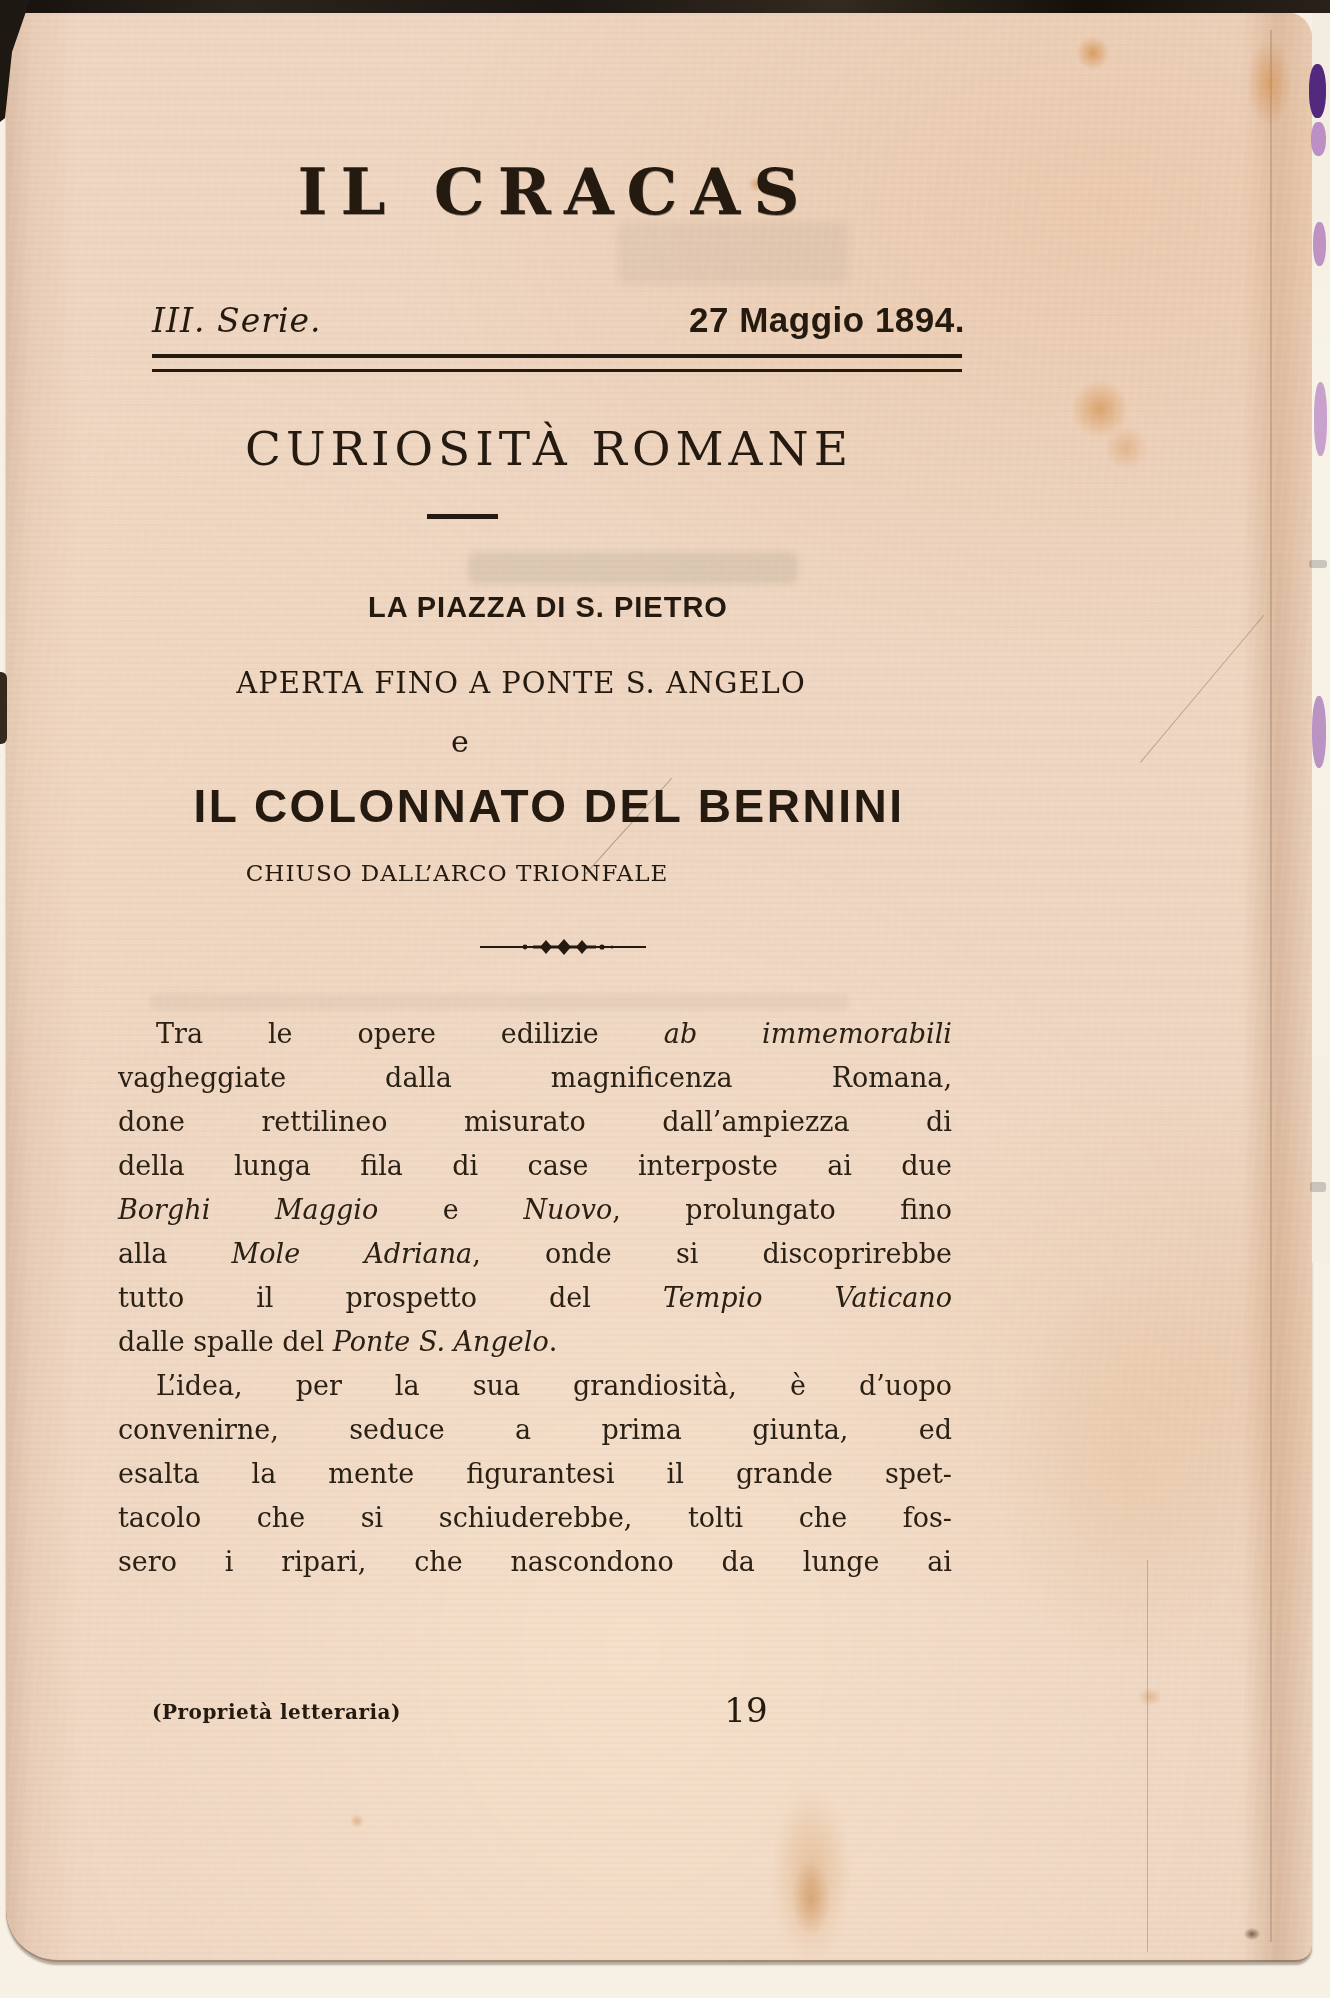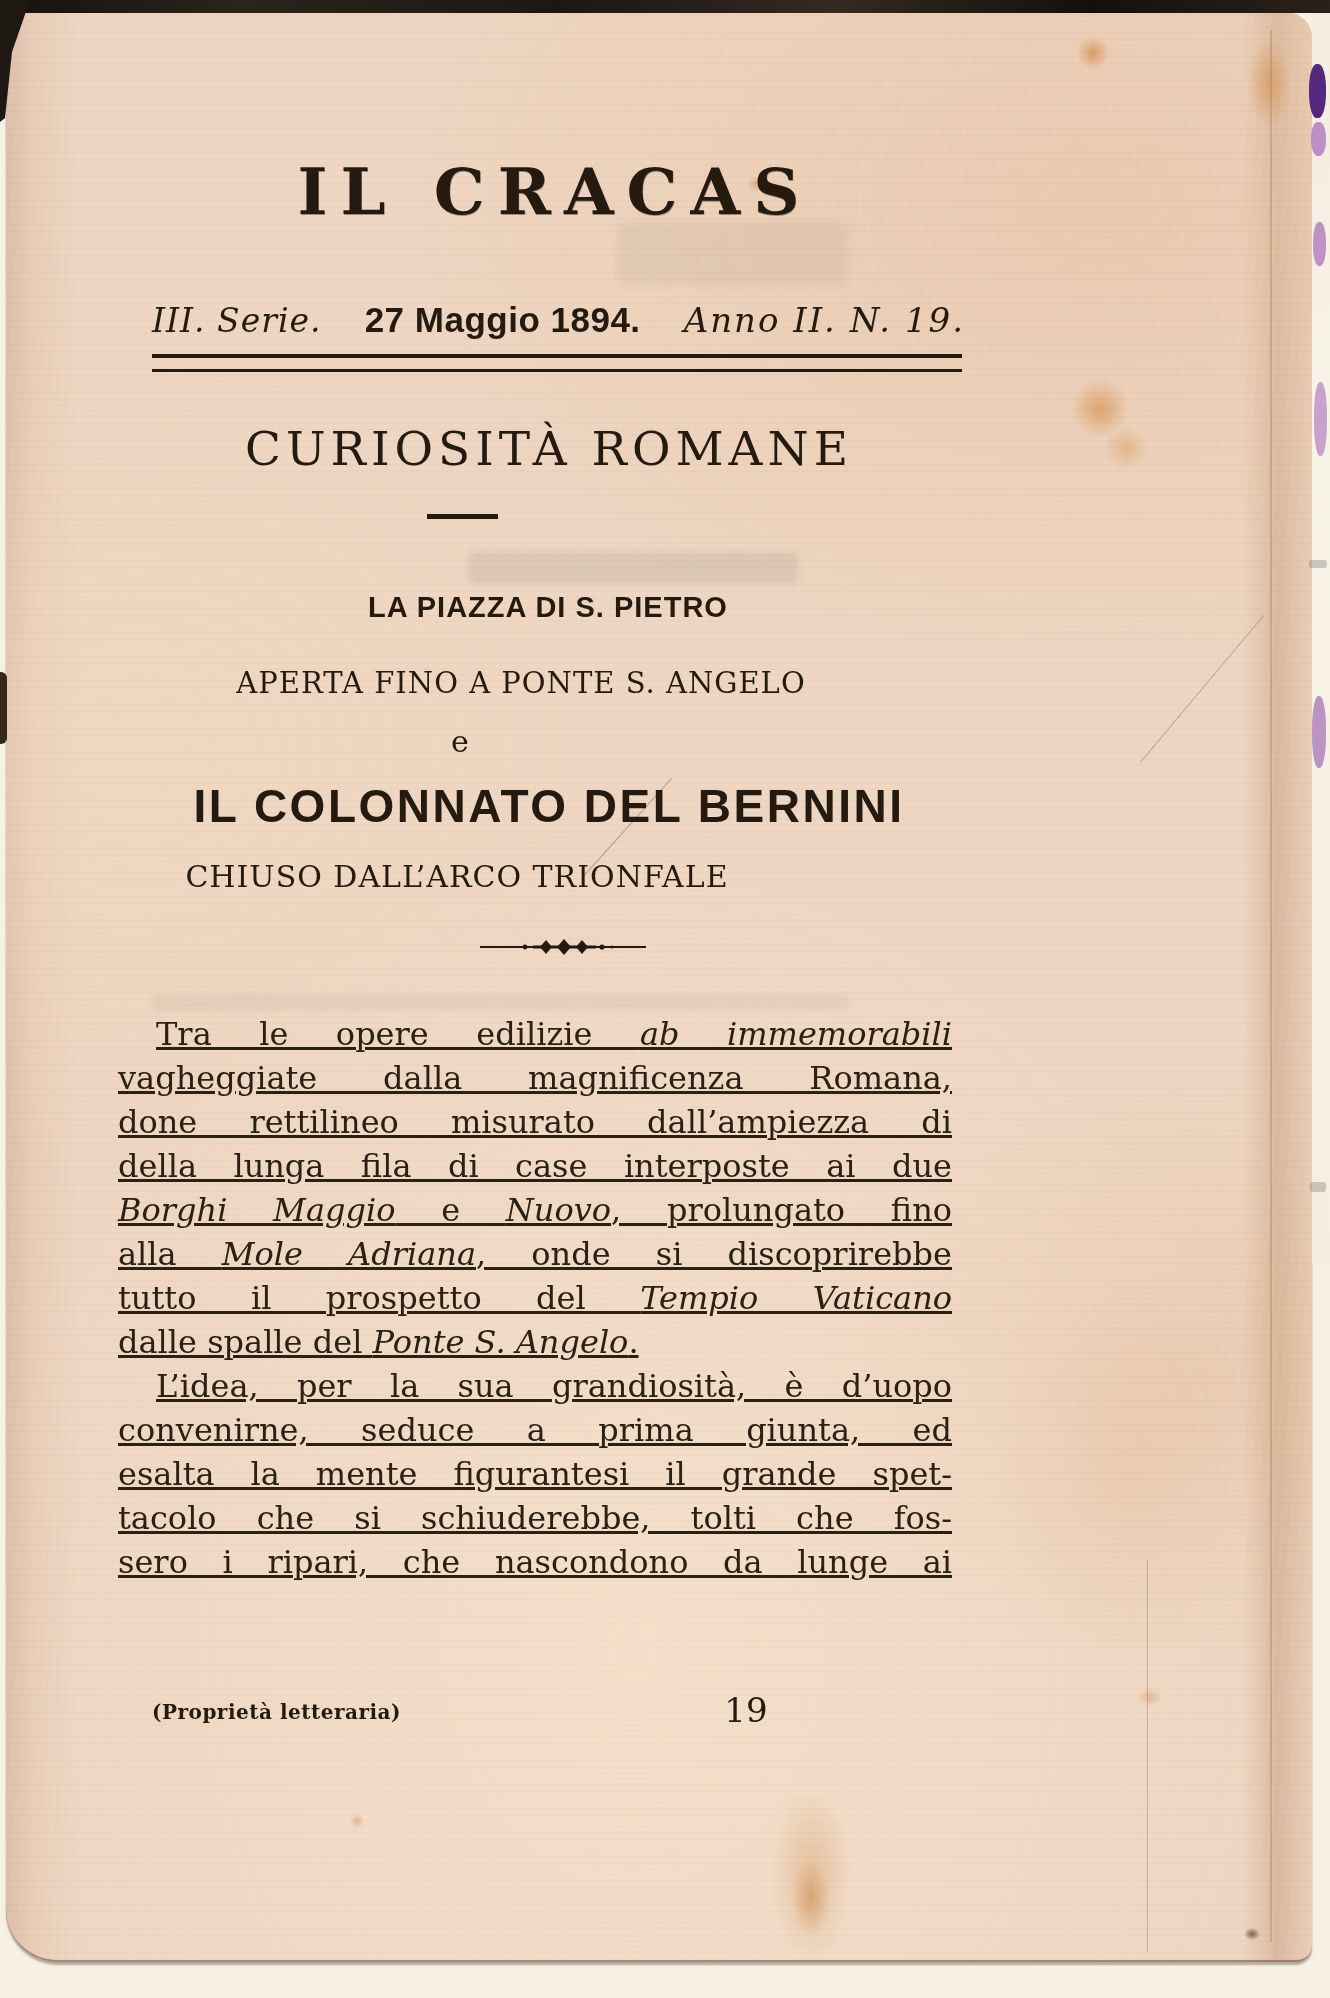--- a/index.html
+++ b/index.html
@@ -78,25 +78,25 @@
   .dl-date{font-family:"Liberation Sans",sans-serif;font-weight:bold;font-size:35px;letter-spacing:.5px;}
   .dl-issue{font-style:italic;font-size:34px;letter-spacing:2px;}
   .double-rule{position:absolute;left:152px;top:354px;width:810px;height:11px;
     border-top:4px solid var(--ink);border-bottom:3px solid var(--ink);}
   .section-title{top:425px;font-size:47px;letter-spacing:5px;left:132px;}
   .short-rule{position:absolute;left:427px;top:514px;width:71px;height:5px;background:var(--ink);}
   .title1{top:593px;font-family:"Liberation Sans",sans-serif;font-weight:bold;font-size:29px;letter-spacing:1px;left:131px;}
   .subtitle1{top:669px;font-size:29px;letter-spacing:1px;left:104px;}
   .conj{top:727px;font-size:30px;left:43px;}
   .title2{top:783px;font-family:"Liberation Sans",sans-serif;font-weight:bold;font-size:46px;letter-spacing:2.5px;left:132px;}
-  .subtitle2{top:862px;font-size:30px;letter-spacing:1px;left:40px;}
+  .subtitle2{top:862px;font-size:23px;letter-spacing:1px;left:40px;}
   .ornament{position:absolute;left:478px;top:938px;}
 
   .body-text{position:absolute;left:118px;top:1012px;width:834px;
-    font-size:32px;line-height:44px;color:#2a2014;text-decoration:underline;}
+    font-size:27px;line-height:44px;color:#2a2014;}
   .bl{text-align:justify;text-align-last:justify;white-space:nowrap;}
   .bl.last{text-align-last:left;}
   .bl.ind{padding-left:38px;}
   .bl .it{font-style:italic;}
 
   .footer-copy{position:absolute;left:152px;top:1700px;font-weight:bold;font-size:20px;letter-spacing:.5px;color:var(--ink);}
   .page-num{position:absolute;left:716px;top:1690px;width:60px;text-align:center;font-size:34px;color:var(--ink);}
 </style>
 </head>
 <body>
@@ -135,21 +135,20 @@
   <div class="ghost g2"></div>
   <div class="ghost g3"></div>
 
   <div class="content">
 
     <div class="h-col masthead">IL CRACAS</div>
 
     <div class="dateline">
       <span class="dl-series">III. Serie.</span>
       <span class="dl-date">27 Maggio 1894.</span>
-      <span class="dl-issue">Anno II. N. 19.</span>
     </div>
     <div class="double-rule"></div>
 
     <div class="h-col section-title">CURIOSITÀ ROMANE</div>
     <div class="short-rule"></div>
 
     <div class="h-col title1">LA PIAZZA DI S. PIETRO</div>
     <div class="h-col subtitle1">APERTA FINO A PONTE S. ANGELO</div>
     <div class="h-col conj">e</div>
     <div class="h-col title2">IL COLONNATO DEL BERNINI</div>

